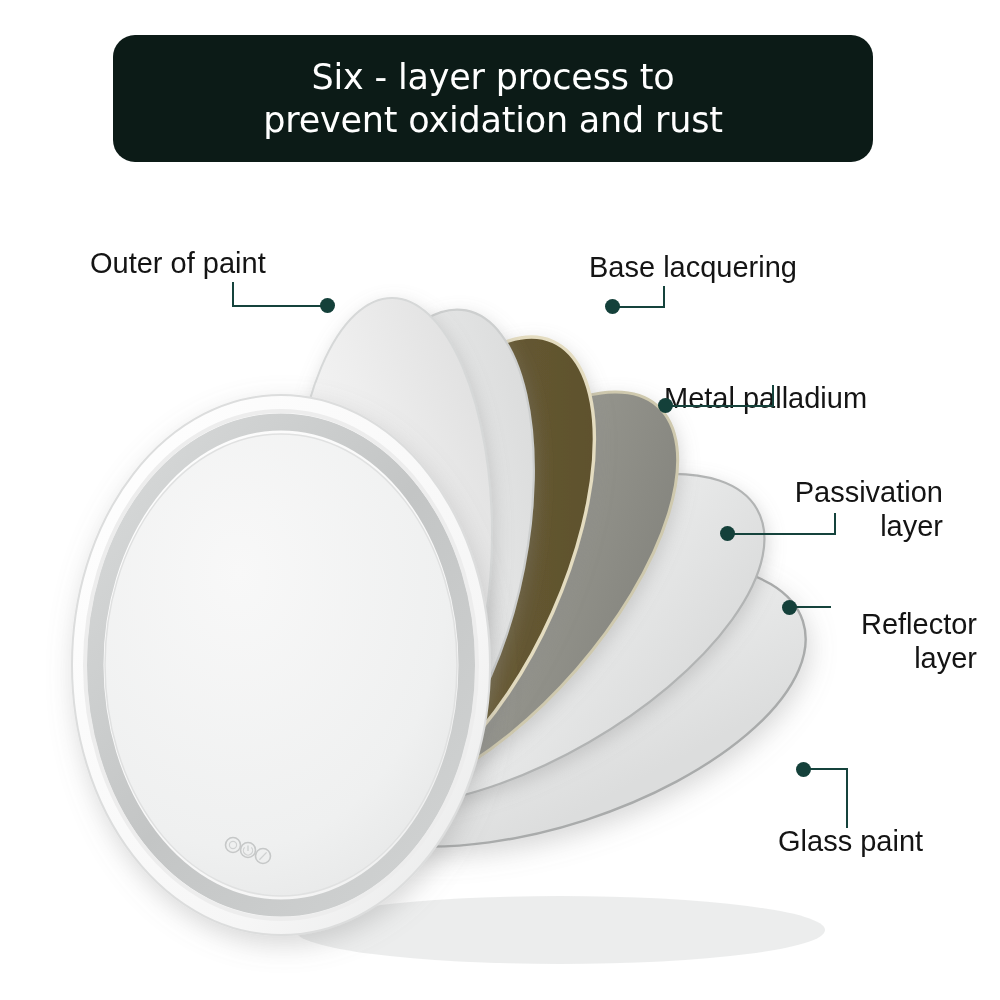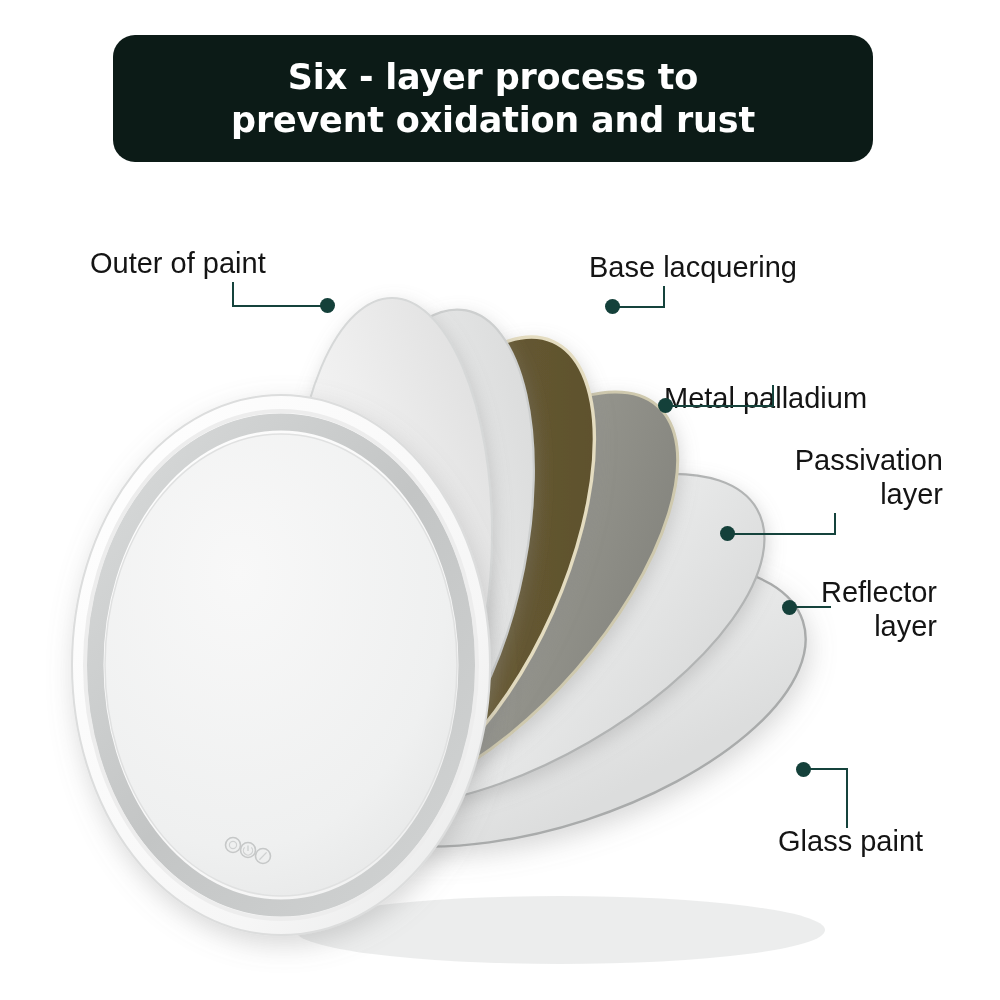--- a/index.html
+++ b/index.html
@@ -31,21 +31,21 @@
     background: #0c1b17;
     border-radius: 22px;
     display: flex;
     flex-direction: column;
     align-items: center;
     justify-content: center;
   }
   .banner-line {
     color: #ffffff;
     font-family: "DejaVu Sans", sans-serif;
-    font-weight: bold;
+    font-weight: normal;
     font-size: 35px;
     line-height: 43px;
     letter-spacing: -0.2px;
     text-align: center;
     white-space: nowrap;
   }
 
   
   #layer-fan {
     position: absolute;
@@ -57,21 +57,21 @@
 
   
   .label-text {
     position: absolute;
     color: #141414;
     font-family: "Liberation Sans", sans-serif;
     font-size: 29px;
     line-height: 34px;
     white-space: pre-line;
   }
-  .label-text.right-align { text-align: right; }
+  .label-text.right-align { text-align: right; margin-top: 32px; }
 
   .leader {
     position: absolute;
     pointer-events: none;
   }
   .leader-line {
     position: absolute;
     background: #15433c;
   }
   .leader-line.h { height: 2px; }
@@ -215,21 +215,21 @@
   </div>
 
   <div class="label-text right-align" style="left:700px; top:443px; width:243px;">Passivation
 layer</div>
   <div class="leader" style="left:720px; top:513px; width:125px; height:30px;">
     <div class="leader-line v" style="left:114px; top:0px; height:22px;"></div>
     <div class="leader-line h" style="left:9px; top:20px; width:107px;"></div>
     <div class="leader-dot" style="left:0px; top:13px;"></div>
   </div>
 
-  <div class="label-text right-align" style="left:694px; top:575px; width:243px;">Reflector
+  <div class="label-text right-align" style="left:734px; top:575px; width:243px;">Reflector
 layer</div>
   <div class="leader" style="left:782px; top:600px; width:50px; height:18px;">
     <div class="leader-line h" style="left:9px; top:6px; width:40px;"></div>
     <div class="leader-dot" style="left:0px; top:0px;"></div>
   </div>
 
   <div class="label-text" style="left:778px; top:824px;">Glass paint</div>
   <div class="leader" style="left:796px; top:762px; width:60px; height:66px;">
     <div class="leader-line h" style="left:9px; top:6px; width:43px;"></div>
     <div class="leader-line v" style="left:50px; top:6px; height:60px;"></div>

